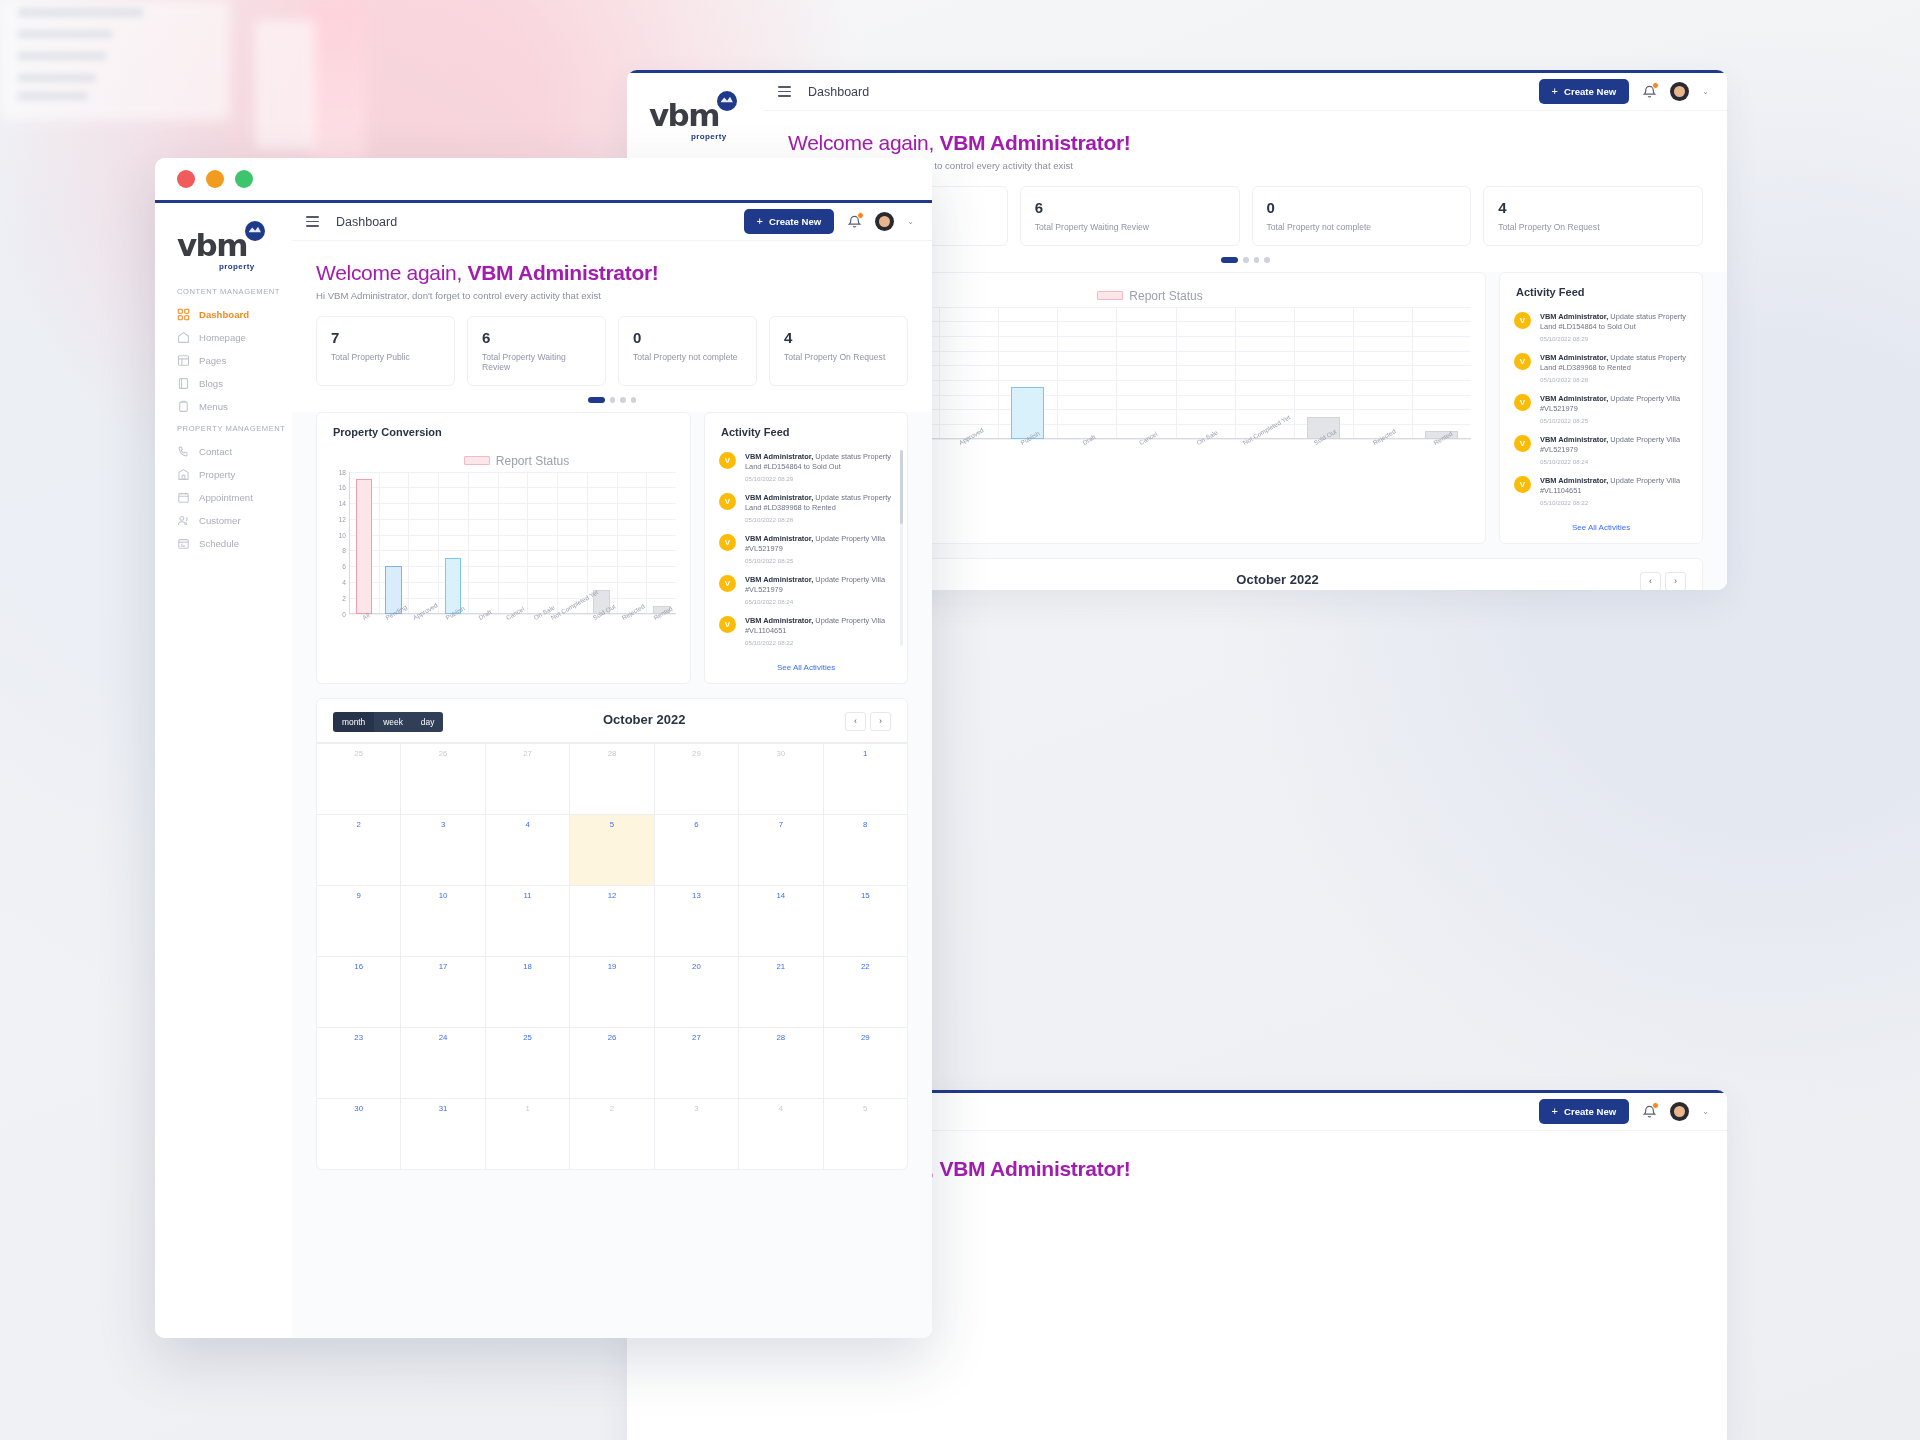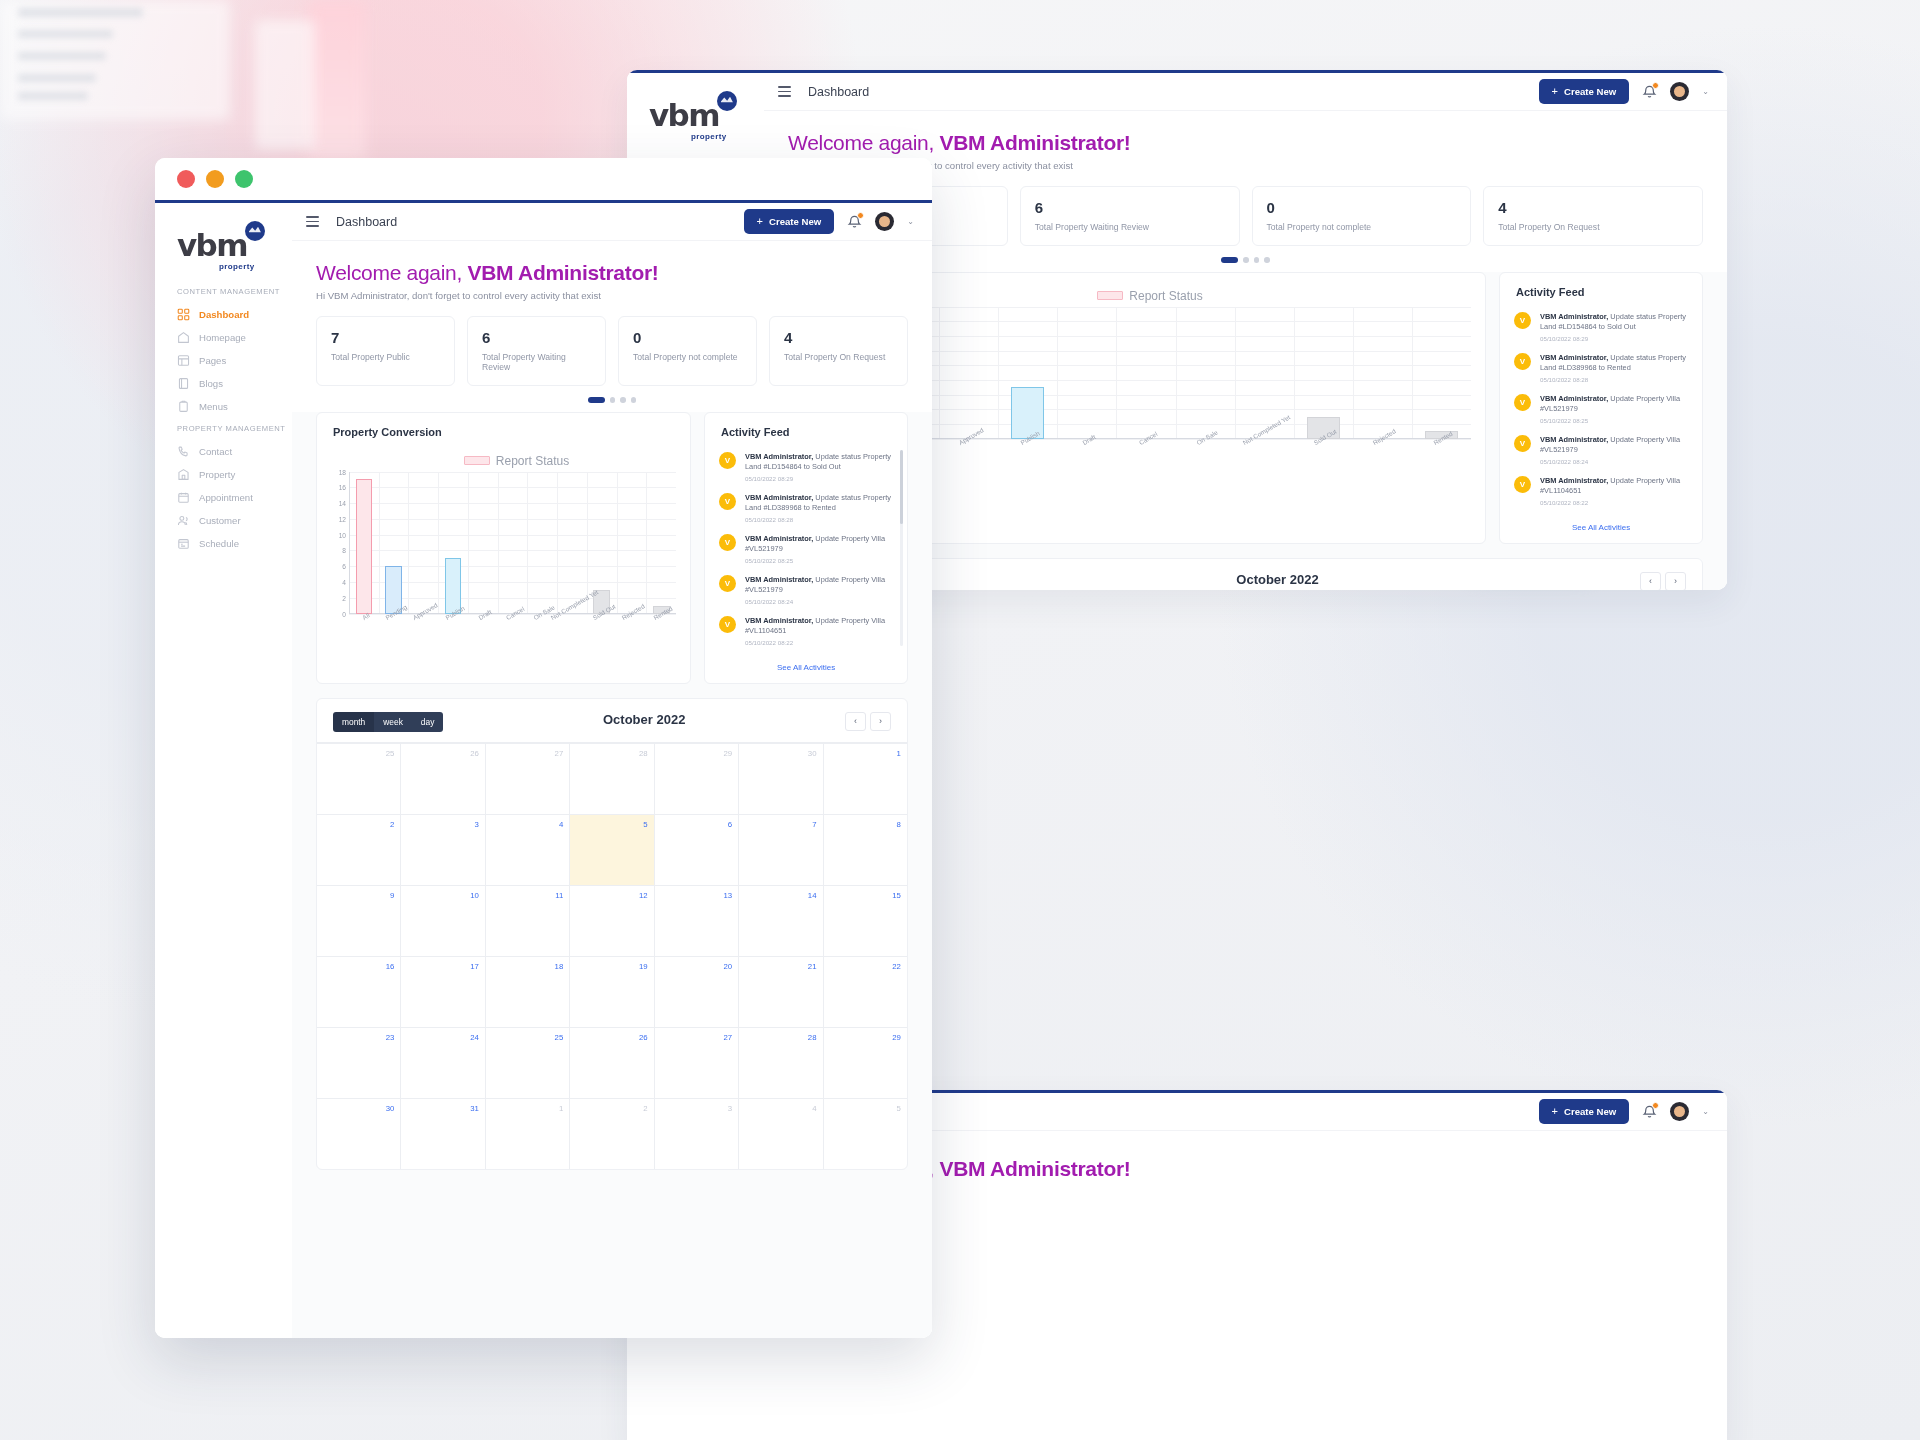--- a/index.html
+++ b/index.html
@@ -234,21 +234,21 @@
   .cal-grid { border-top: 1px solid #eceef2; }
   .cal-row { display: flex; }
   .cal-head-cell {
     flex: 1; text-align: center; font-size: 7.6px; color: #a4a9b6;
     padding: 6px 0 6px 0; border-right: 1px solid #eceef2;
   }
   .cal-head-cell:last-child { border-right: none; }
   .cal-cell {
     flex: 1; height: 71px; border-right: 1px solid #eceef2;
     border-top: 1px solid #eceef2; padding: 5px 6px 0 6px;
-    font-size: 7.8px; color: #3b6ef0; text-align: right;
+    font-size: 7.8px; color: #3b6ef0; text-align: center;
   }
   .cal-cell:last-child { border-right: none; }
   .cal-cell.muted { color: #c7cbd6; }
   .cal-cell.today { background: #fdf5dd; }
 
   
   #win-back2 { left: 627px; top: 70px; width: 1100px; height: 520px; box-shadow: 0 12px 34px rgba(40,50,80,.07); }
   #win-back1 { left: 627px; top: 1090px; width: 1100px; height: 360px; box-shadow: 0 12px 34px rgba(40,50,80,.07); }
   #win-front { left: 155px; top: 158px; width: 777px; height: 1180px; box-shadow: 0 22px 58px rgba(40,50,80,.16); }
 

